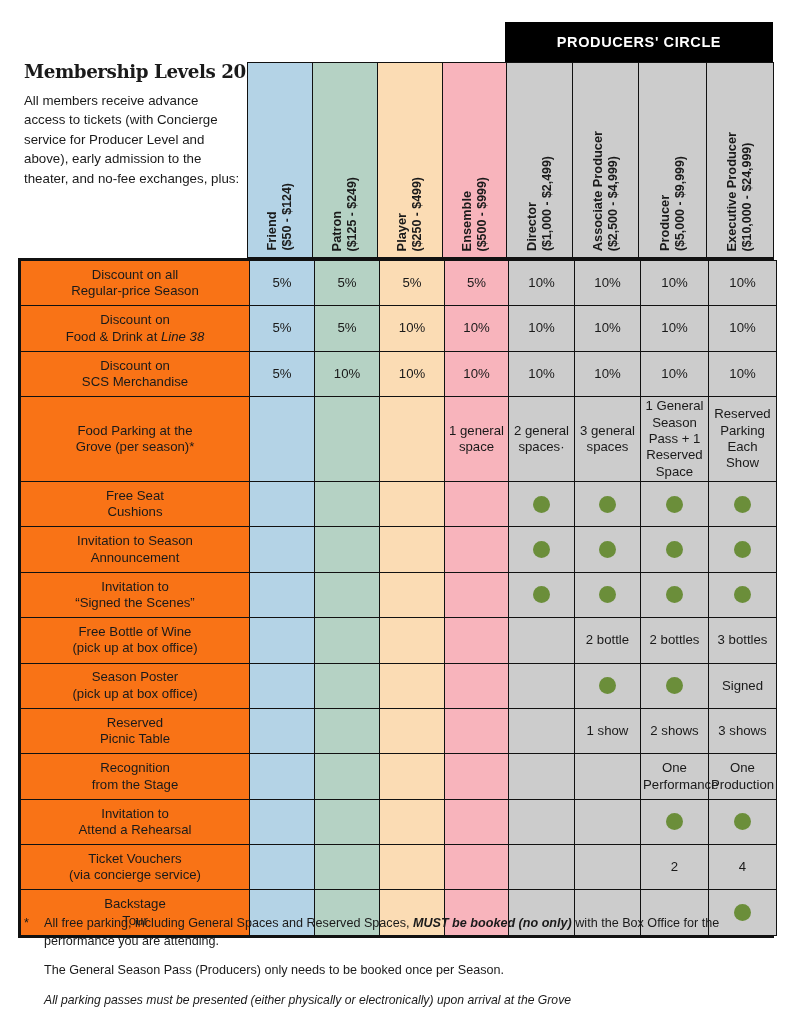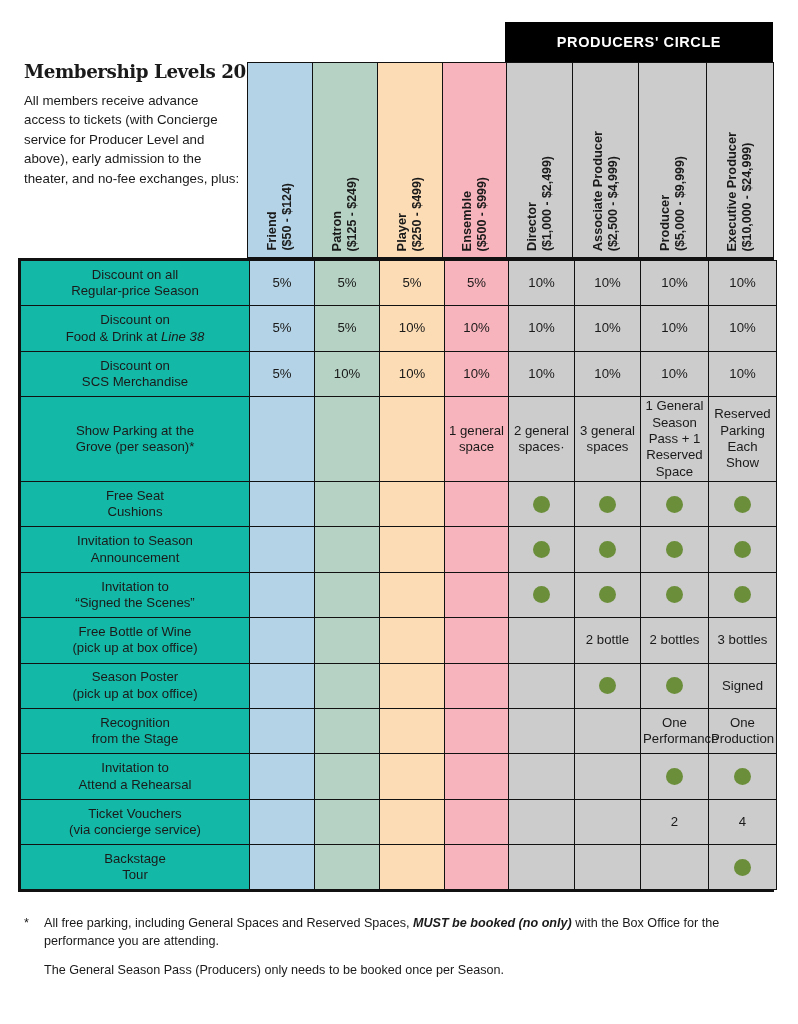--- a/index.html
+++ b/index.html
@@ -91,21 +91,21 @@
   table.tbl td {
     border: 1.45px solid #111;
     height: 45.4px;
     text-align: center;
     vertical-align: middle;
     font-size: 13.2px;
     line-height: 1.24;
     padding: 1px 2px;
   }
   td.label {
-    background: #14b8a6;
+    background: #f97316;
     font-size: 13.3px;
     line-height: 1.26;
     padding: 1px 6px;
   }
   td.c-friend   { background: #b4d3e6; }
   td.c-patron   { background: #b5d2c4; }
   td.c-player   { background: #fbdcb4; }
   td.c-ensemble { background: #f8b4bc; }
   td.c-pc       { background: #cccccc; }
   td.small { font-size: 11.9px; line-height: 1.17; }
@@ -257,21 +257,21 @@
             <td class="c-patron" style="width: 65px;">10%</td>
             <td class="c-player" style="width: 65px;">10%</td>
             <td class="c-ensemble" style="width: 64px;">10%</td>
             <td class="c-pc" style="width: 66px;">10%</td>
             <td class="c-pc" style="width: 66px;">10%</td>
             <td class="c-pc" style="width: 68px;">10%</td>
             <td class="c-pc" style="width: 68px;">10%</td>
           </tr>
           <tr>
             <td class="label" style="width: 229px;">
-              <div>Show Parking at the</div>
+              <div>Food Parking at the</div>
               <div>Grove (per season)*</div>
             </td>
             <td class="c-friend" style="width: 65px;"></td>
             <td class="c-patron" style="width: 65px;"></td>
             <td class="c-player" style="width: 65px;"></td>
             <td class="c-ensemble small" style="width: 64px;">1 general space</td>
             <td class="c-pc tiny" style="width: 66px;">2 general spaces·</td>
             <td class="c-pc tiny" style="width: 66px;">3 general spaces</td>
             <td class="c-pc xsmall" style="width: 68px;">1 General Season Pass + 1 Reserved Space</td>
             <td class="c-pc tiny" style="width: 68px;">Reserved Parking Each Show</td>
@@ -341,20 +341,34 @@
             <td class="c-patron" style="width: 65px;"></td>
             <td class="c-player" style="width: 65px;"></td>
             <td class="c-ensemble" style="width: 64px;"></td>
             <td class="c-pc" style="width: 66px;"></td>
             <td class="c-pc" style="width: 66px;"><span class="dot"></span></td>
             <td class="c-pc" style="width: 68px;"><span class="dot"></span></td>
             <td class="c-pc" style="width: 68px;">Signed</td>
           </tr>
           <tr>
             <td class="label" style="width: 229px;">
+              <div>Reserved</div>
+              <div>Picnic Table</div>
+            </td>
+            <td class="c-friend" style="width: 65px;"></td>
+            <td class="c-patron" style="width: 65px;"></td>
+            <td class="c-player" style="width: 65px;"></td>
+            <td class="c-ensemble" style="width: 64px;"></td>
+            <td class="c-pc" style="width: 66px;"></td>
+            <td class="c-pc" style="width: 66px;">1 show</td>
+            <td class="c-pc" style="width: 68px;">2 shows</td>
+            <td class="c-pc" style="width: 68px;">3 shows</td>
+          </tr>
+          <tr>
+            <td class="label" style="width: 229px;">
               <div>Recognition</div>
               <div>from the Stage</div>
             </td>
             <td class="c-friend" style="width: 65px;"></td>
             <td class="c-patron" style="width: 65px;"></td>
             <td class="c-player" style="width: 65px;"></td>
             <td class="c-ensemble" style="width: 64px;"></td>
             <td class="c-pc" style="width: 66px;"></td>
             <td class="c-pc" style="width: 66px;"></td>
             <td class="c-pc small" style="width: 68px;">One Performance</td>
@@ -407,15 +421,16 @@
   </div>
 
   <div class="notes">
     <div class="note-row">
       <div class="note-star">*</div>
       <div class="note-body">
         <span>All free parking, including General Spaces and Reserved Spaces, </span><span class="b-i">MUST be booked (no only)</span><span> with the Box Office for the performance you are attending.</span>
       </div>
     </div>
     <div class="note-plain">The General Season Pass (Producers) only needs to be booked once per Season.</div>
+    <div class="note-ital">All parking passes must be presented (either physically or electronically) upon arrival at the Grove</div>
   </div>
 
 </div>
 
 </body></html>

